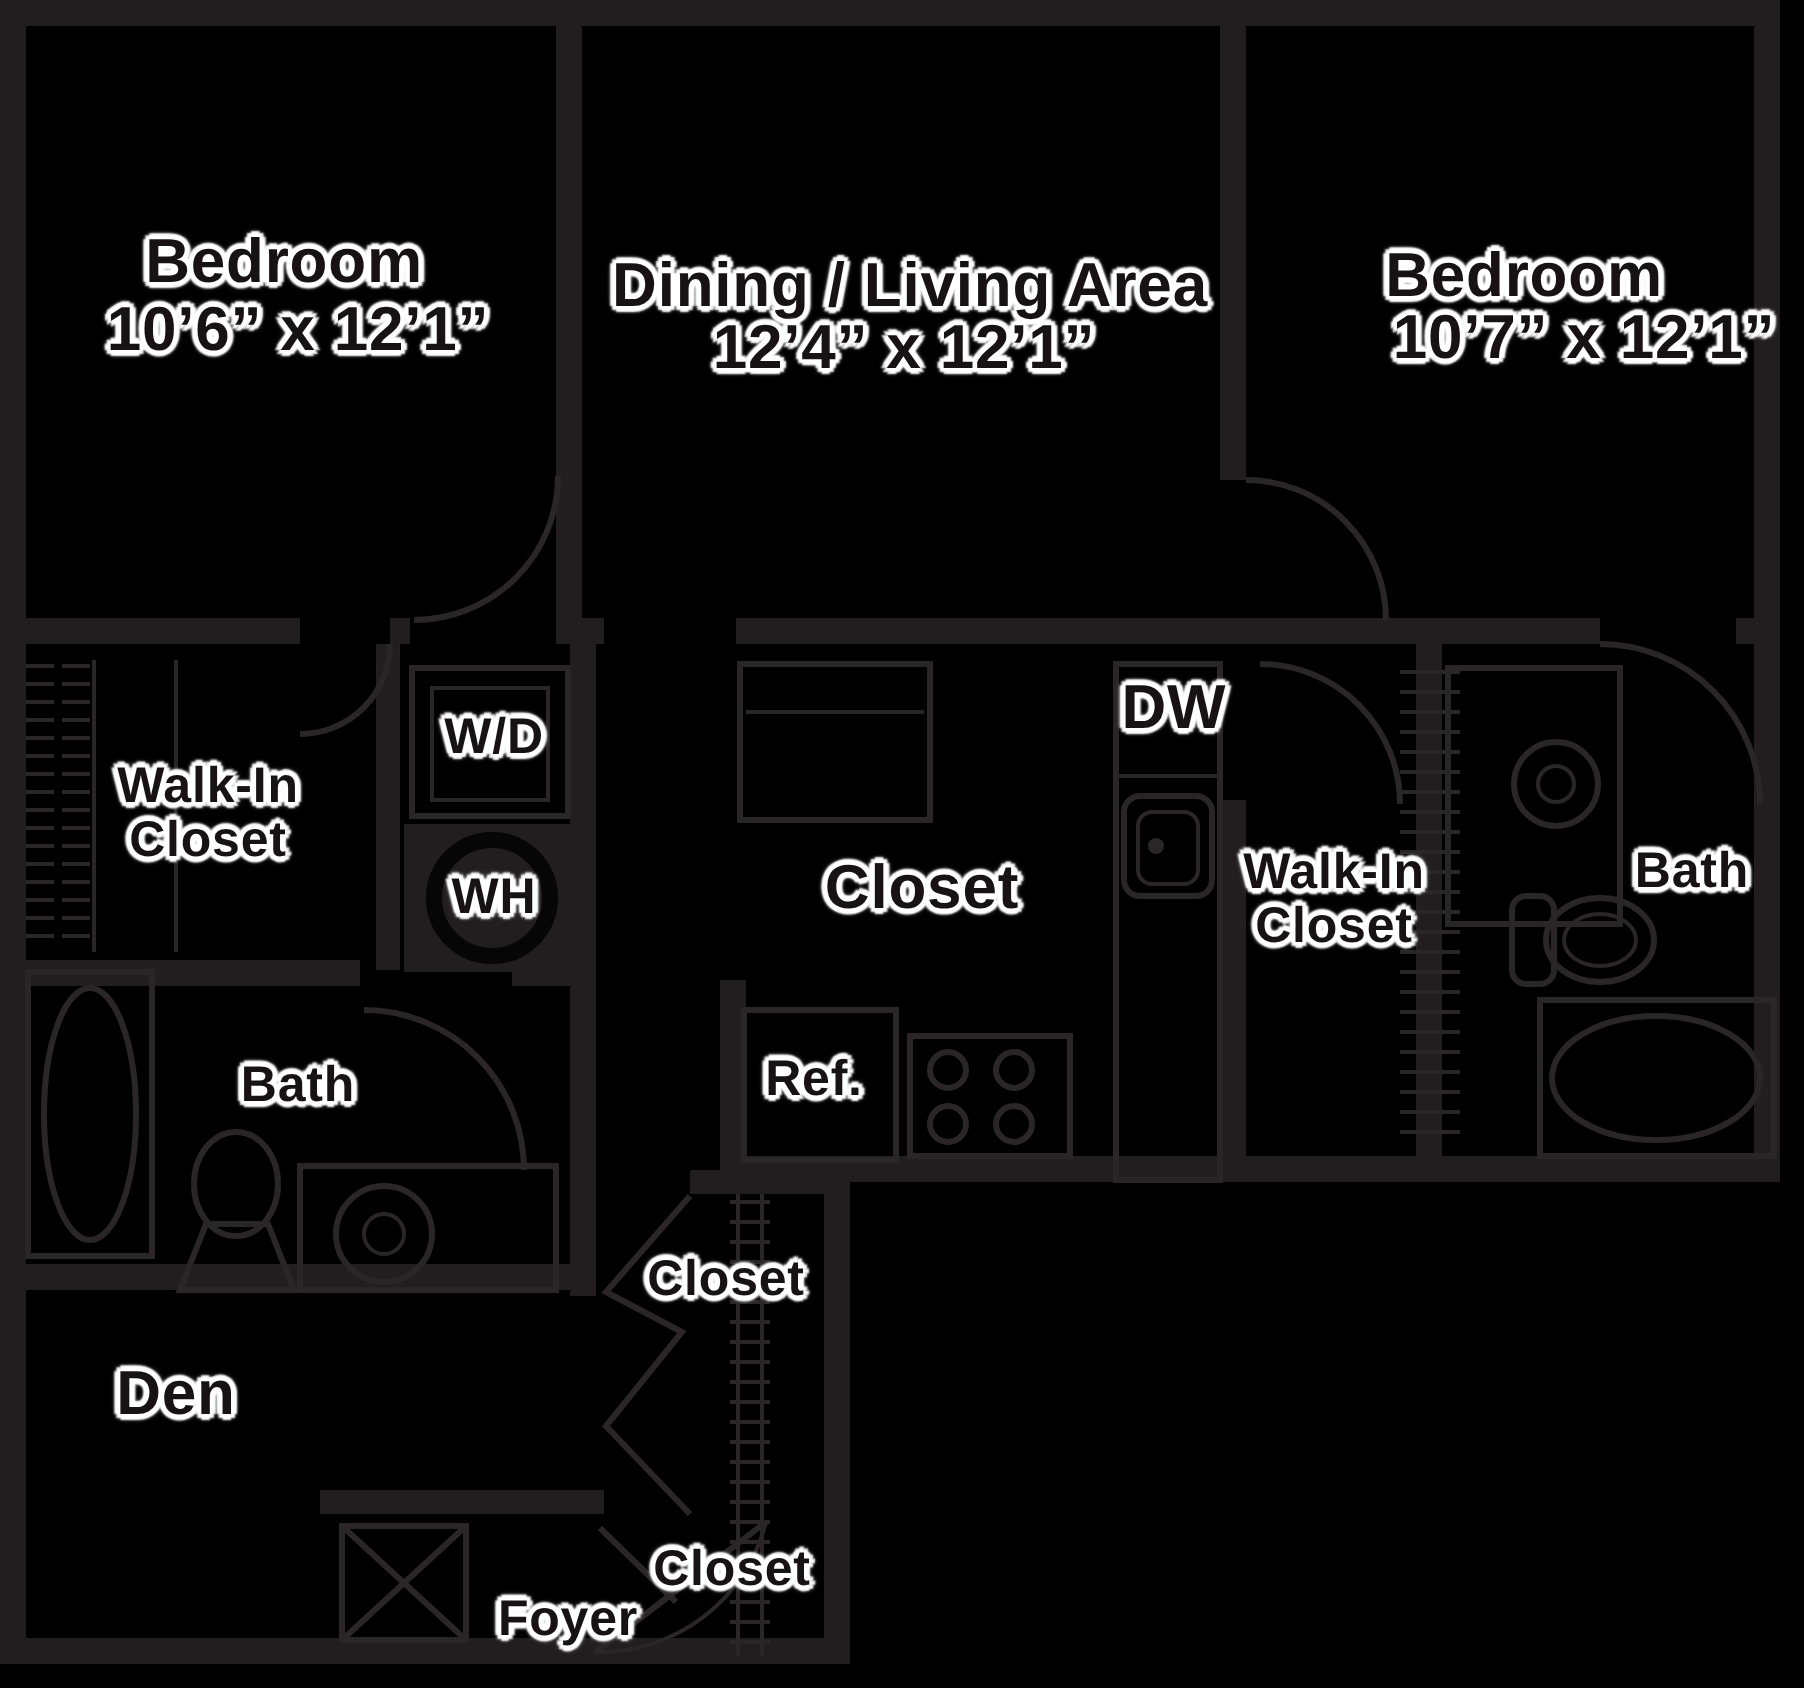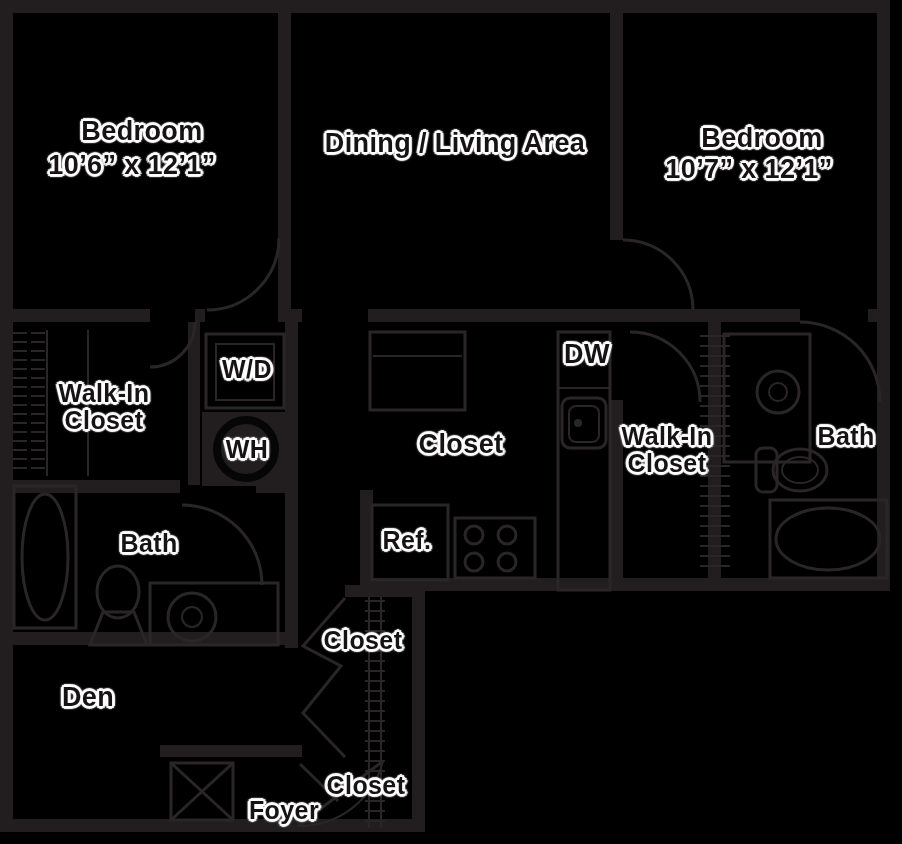--- a/index.html
+++ b/index.html
@@ -17,21 +17,21 @@
   .ticks{stroke:var(--fixture);fill:none;}
   .dot{fill:var(--fixture);stroke:none;}
   .label{position:absolute;transform:translate(-50%,-50%);white-space:nowrap;text-align:center;
     font-weight:700;color:var(--text);letter-spacing:.4px;
     text-shadow:
       0 0 4px var(--halo,#fff), 0 0 4px var(--halo,#fff),
       -2px -2px 1px var(--halo,#fff), 2px -2px 1px var(--halo,#fff),
       -2px 2px 1px var(--halo,#fff), 2px 2px 1px var(--halo,#fff),
       -3px 0 1px var(--halo,#fff), 3px 0 1px var(--halo,#fff),
       0 -3px 1px var(--halo,#fff), 0 3px 1px var(--halo,#fff);}
-  .sz-room{font-size:27px;}
+  .sz-room{font-size:31px;}
   .sz-sub{font-size:25px;}
   .ln{display:block;line-height:27px;}
 </style>
 </head>
 <body>
 
 <div id="plan">
 
   <svg width="902" height="844" viewBox="0 0 902 844">
 
@@ -137,26 +137,27 @@
       <rect class="fx" x="171" y="763" width="62" height="57" stroke-width="4"></rect>
       <line class="fx" x1="171" y1="763" x2="233" y2="820" stroke-width="4"></line>
       <line class="fx" x1="233" y1="763" x2="171" y2="820" stroke-width="4"></line>
       <line class="fx" x1="298" y1="826" x2="383" y2="761" stroke-width="5"></line>
       <line class="fx" x1="300" y1="764" x2="338" y2="801" stroke-width="4"></line>
       <path class="fx2" d="M383,761 A86,86 0 0 1 297,826"></path>
     </g>
   </svg>
 
   <div class="label sz-room" style="left:142px;top:131px">Bedroom</div>
-  <div class="label sz-room" style="left:132px;top:165px">10’6” x 12’1”</div>
+  <div class="label sz-room" style="left:149px;top:165px">10’6” x 12’1”</div>
 
   <div class="label sz-room" style="left:455px;top:143px">Dining / Living Area</div>
+  <div class="label sz-room" style="left:452px;top:174px">12’4” x 12’1”</div>
 
   <div class="label sz-room" style="left:762px;top:138px">Bedroom</div>
-  <div class="label sz-room" style="left:749px;top:169px">10’7” x 12’1”</div>
+  <div class="label sz-room" style="left:792px;top:169px">10’7” x 12’1”</div>
 
   <div class="label sz-sub" style="left:104px;top:407px">
     <span class="ln">Walk-In</span>
     <span class="ln">Closet</span>
   </div>
 
   <div class="label sz-sub" style="left:247px;top:369px">W/D</div>
   <div class="label sz-sub" style="left:247px;top:449px">WH</div>
 
   <div class="label sz-room" style="left:461px;top:444px">Closet</div>

